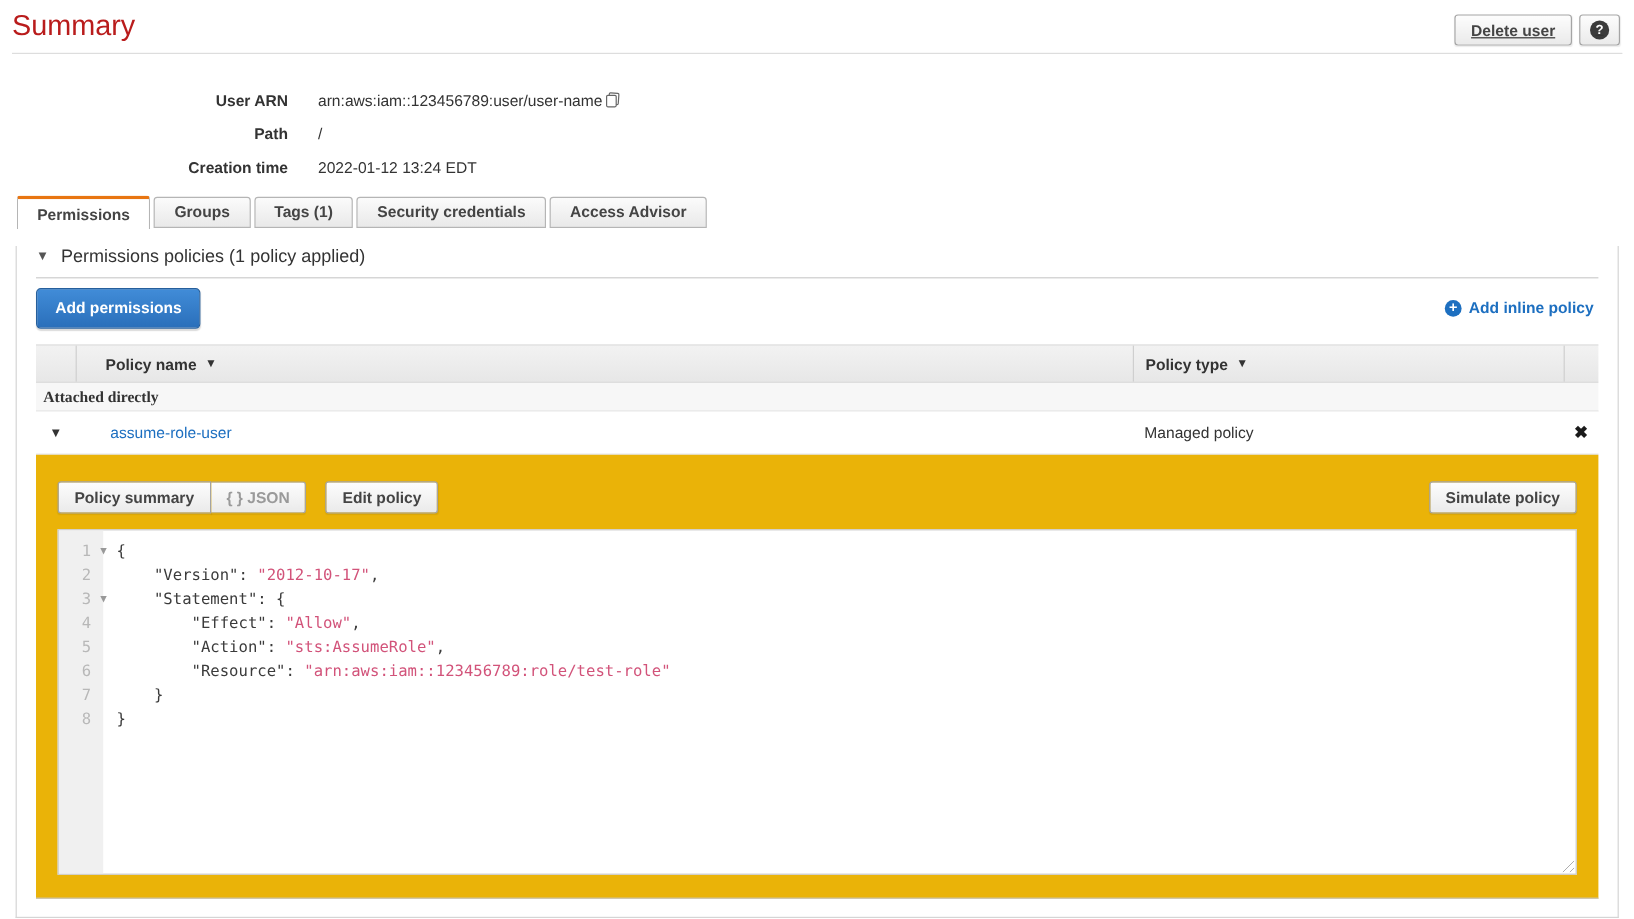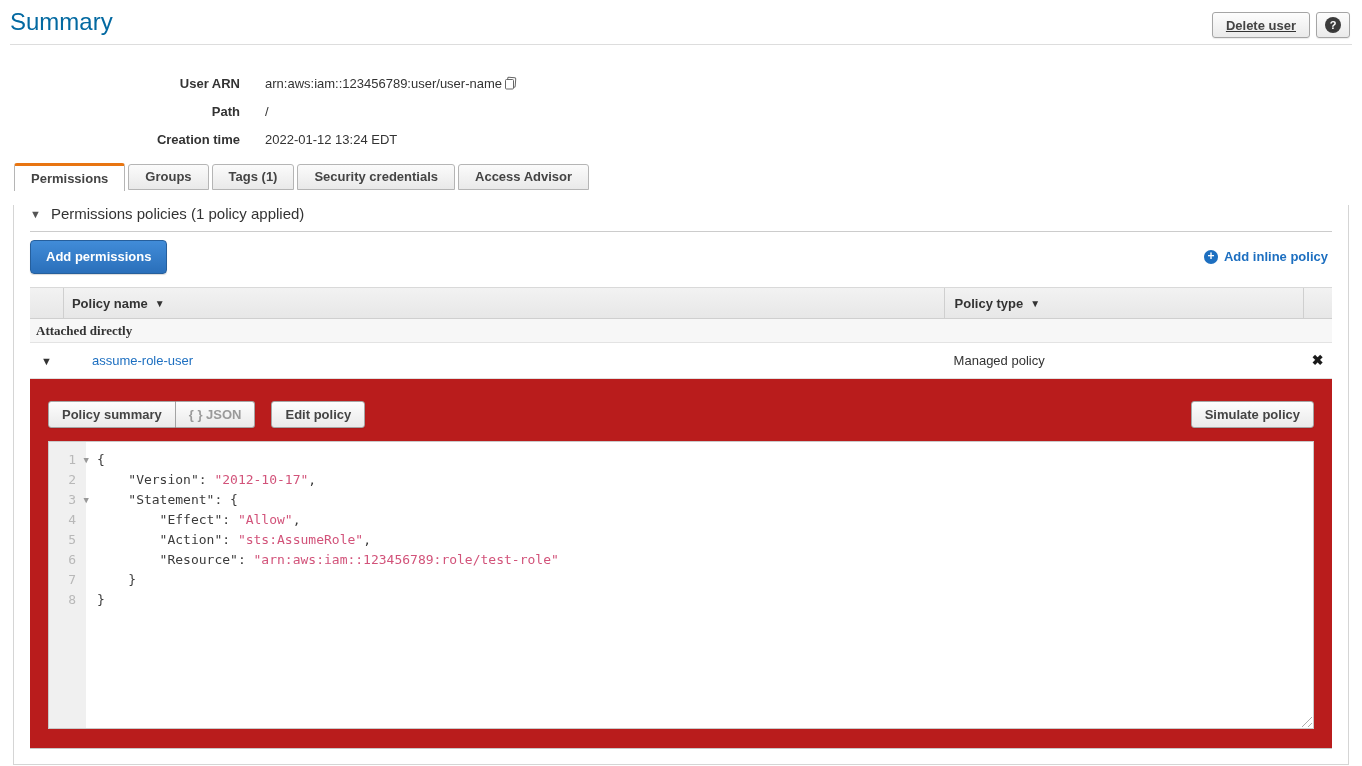--- a/index.html
+++ b/index.html
@@ -5,21 +5,21 @@
   * { margin: 0; padding: 0; box-sizing: border-box; }
   html,body { background:#fff; }
   body {
     width: 1362px; height: 766px;
     font-family: "Liberation Sans", sans-serif;
     color: #333; overflow: hidden;
   }
 
   
   .top-bar { display:flex; justify-content:space-between; align-items:flex-start; padding:6px 10px 0 10px; }
-  .page-title { font-size:24px; font-weight:500; color:#0369a1; padding-top:2px; }
+  .page-title { font-size:24px; font-weight:500; color:#b91c1c; padding-top:2px; }
   .top-actions { display:flex; gap:6px; margin-top:6px; margin-right:2px;text-decoration:underline; }
   .btn {
     display:inline-flex; align-items:center; justify-content:center;
     background:linear-gradient(#fdfdfd,#eaeaea);
     border:1px solid #a5a5a5; border-radius:3px;
     font-size:13px; font-weight:bold; color:#444;
     height:26px; padding:0 13px; cursor:pointer; white-space:nowrap;
     box-shadow:0 1px 1px rgba(0,0,0,.08);
   }
   .btn-help { padding:0 8px; }
@@ -66,37 +66,37 @@
     box-shadow:0 1px 1px rgba(0,0,0,.15);
   }
   .inline-policy-link { display:inline-flex; align-items:center; gap:6px; color:#1d6fc0; font-size:13px; font-weight:bold; cursor:pointer; margin-right:4px; }
   .plus-circle { width:14px; height:14px; border-radius:50%; background:#1d6fc0; color:#fff; font-size:12px; font-weight:bold; display:flex; align-items:center; justify-content:center; line-height:1; padding-bottom:1px; }
 
   
   .policy-table { margin-top:17px; font-size:13px; }
   .t-header { display:flex; height:32px; background:linear-gradient(#f2f2f2,#e7e7e7); border-top:1px solid #d9d9d9; border-bottom:1px solid #cfcfcf; align-items:stretch; }
   .th { display:flex; align-items:center; font-weight:bold; color:#333; gap:7px; }
   .col-expander { width:33px; }
-  .col-name { width:882px; border-left:1px solid #cfcfcf; padding-left:8px; cursor:pointer; }
+  .col-name { width:882px; border-left:1px solid #cfcfcf; padding-left:24px; cursor:pointer; }
   .col-type { width:360px; border-left:1px solid #cfcfcf; padding-left:10px; cursor:pointer; }
   .col-action { width:29px; border-left:1px solid #cfcfcf; }
   .sort-arrow { font-size:10px; color:#333; }
 
   .group-row { height:24px; background:#f7f7f7; border-bottom:1px solid #e3e3e3; display:flex; align-items:center; padding-left:6px; font-weight:bold; color:#333;font-family:Liberation Serif, serif; }
 
   .policy-row { display:flex; height:36px; background:#fff; border-bottom:1px solid #e0e0e0; align-items:center; }
   .row-expander { width:33px; text-align:center; font-size:11px; color:#333; cursor:pointer; }
   .row-name { width:882px; padding-left:29px; }
   .policy-link { color:#1d6fc0; text-decoration:none; cursor:pointer; }
   .row-type { width:360px; padding-left:10px; color:#333; }
   .row-action { width:29px; text-align:center; }
   .remove-x { font-size:14px; font-weight:bold; color:#1a1a1a; cursor:pointer; line-height:1; }
 
   
-  .detail-area { background:#b91c1c; border-bottom:1px solid #c8c8c8; padding:22px 18px 19px 18px; }
+  .detail-area { background:#eab308; border-bottom:1px solid #c8c8c8; padding:22px 18px 19px 18px; }
   .detail-buttons { display:flex; align-items:center; }
   .btn27 { height:27px; }
   .seg-group { display:flex; }
   .seg-group .btn:first-child { border-radius:3px 0 0 3px; }
   .seg-group .btn:last-child { border-radius:0 3px 3px 0; border-left:none; }
   .btn-json { color:#9a9a9a; }
   .btn-edit { margin-left:16px; }
   .spacer { flex:1; }
 
   

